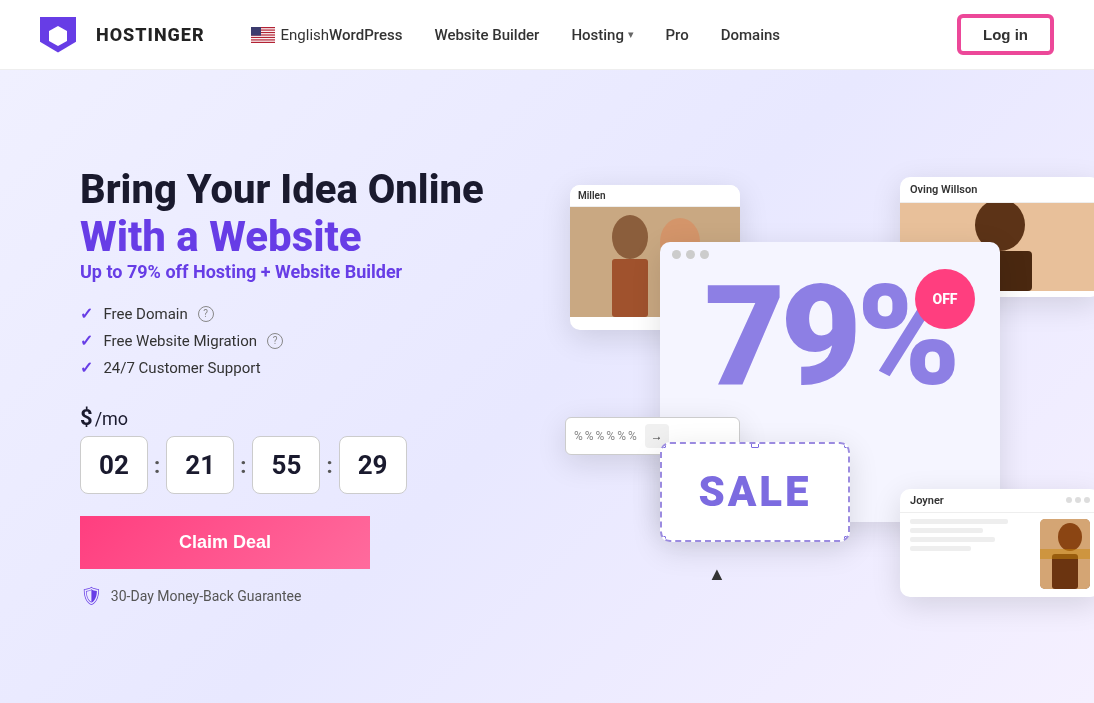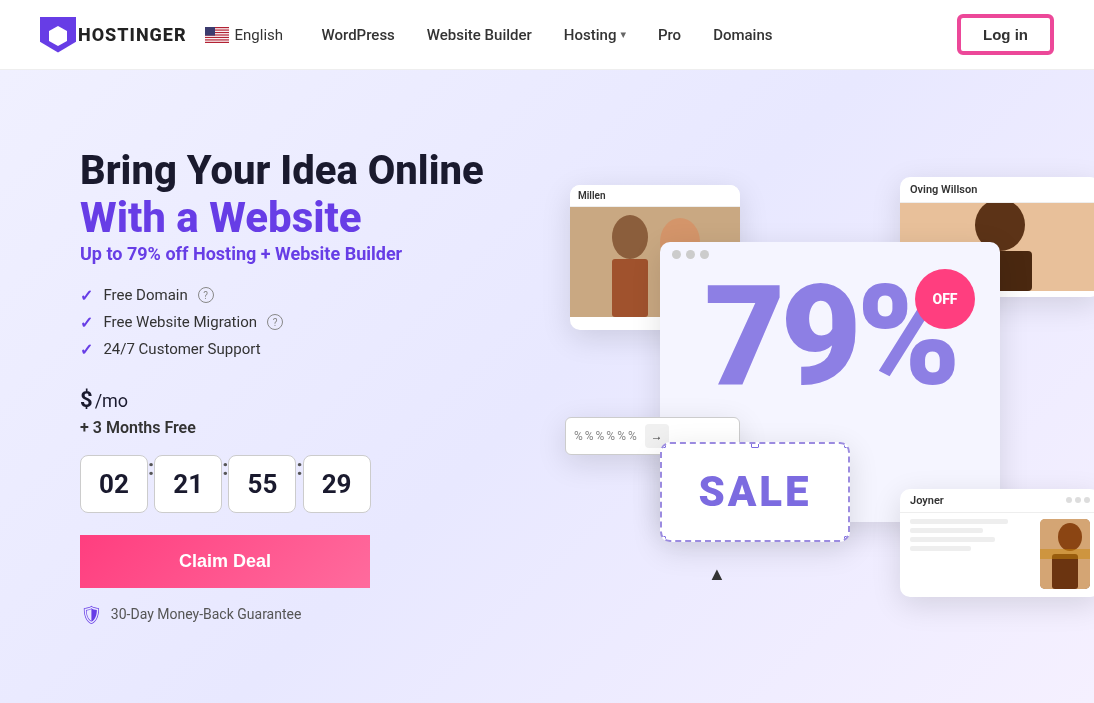--- a/index.html
+++ b/index.html
@@ -10,30 +10,30 @@
       display: flex;
       align-items: center;
       padding: 0 40px;
       height: 70px;
       background: #fff;
       border-bottom: 1px solid #eee;
       position: relative;
       z-index: 10;
     }
     .nav-left { display: flex; align-items: center; gap: 18px; flex: 1; }
-    .logo { display: flex; align-items: center; gap: 2px; text-decoration: none; }
+    .logo { display: flex; align-items: center; gap: 20px; text-decoration: none; }
     .logo-icon {
       width: 36px; height: 36px;
       background: #673de6;
       display: flex; align-items: center; justify-content: center;
       clip-path: polygon(0 0,100% 0,100% 70%,50% 100%,0 70%);
     }
     .logo-icon svg { width: 22px; height: 22px; }
     .logo-text { font-weight: 800; font-size: 18px; letter-spacing: 1px; color: #222; }
-    .lang-selector { display: flex; align-items: center; gap: 6px; font-size: 15px; color: #333; cursor: pointer; }
+    .lang-selector { display: flex; align-items: center; gap: 6px; font-size: 15px; color: #333; cursor: pointer; margin-left: 28px; }
     .flag { width: 24px; height: 16px; }
 
     .nav-center { display: flex; align-items: center; gap: 32px; }
     .nav-link { font-size: 15px; color: #333; text-decoration: none; font-weight: 500; }
     .nav-link-hosting { display: flex; align-items: center; gap: 4px; }
     .chevron-down { font-size: 11px; color: #666; }
 
     .nav-right { flex: 1; display: flex; justify-content: flex-end; }
     .login-btn {
       border: 4px solid #ec4899;
@@ -68,21 +68,21 @@
     .features li { display: flex; align-items: center; gap: 10px; font-size: 15px; color: #333; margin-bottom: 8px; }
     .check-icon { color: #673de6; font-size: 16px; font-weight: 700; }
     .info-icon { width: 16px; height: 16px; border: 1.5px solid #888; border-radius: 50%; display: inline-flex; align-items: center; justify-content: center; font-size: 10px; color: #888; cursor: pointer; }
 
     .price-row { display: flex; align-items: baseline; gap: 2px; margin-bottom: 6px; }
     .price-dollar { font-size: 22px; font-weight: 700; color: #1a1a2e; }
     .price-amount { font-size: 52px; font-weight: 800; color: #1a1a2e; line-height: 1; }
     .price-mo { font-size: 18px; color: #1a1a2e; }
     .price-extra { font-size: 16px; color: #333; margin-bottom: 18px; font-weight: 600; }
 
-    .countdown { display: flex; margin-bottom: 22px; }
+    .countdown { display: flex; align-items: center; gap: 6px; margin-bottom: 22px; }
     .countdown-box {
       width: 68px; height: 58px;
       border: 1.5px solid #ccc;
       border-radius: 8px;
       display: flex; align-items: center; justify-content: center;
       font-size: 26px; font-weight: 700; color: #1a1a2e;
       background: #fff;
     }
     .countdown-sep { font-size: 22px; font-weight: 700; color: #555; }
 
@@ -313,21 +313,20 @@
       <li>
         <span class="check-icon">✓</span>
         <span>24/7 Customer Support</span>
       </li>
     </ul>
 
     <div class="price-row">
       <span class="price-dollar">$</span>
       <span class="price-mo">/mo</span>
     </div>
-    <div class="price-extra">+ 3 Months Free</div>
 
     <div class="countdown">
       <div class="countdown-box">02</div>
       <span class="countdown-sep">:</span>
       <div class="countdown-box">21</div>
       <span class="countdown-sep">:</span>
       <div class="countdown-box">55</div>
       <span class="countdown-sep">:</span>
       <div class="countdown-box">29</div>
     </div>

